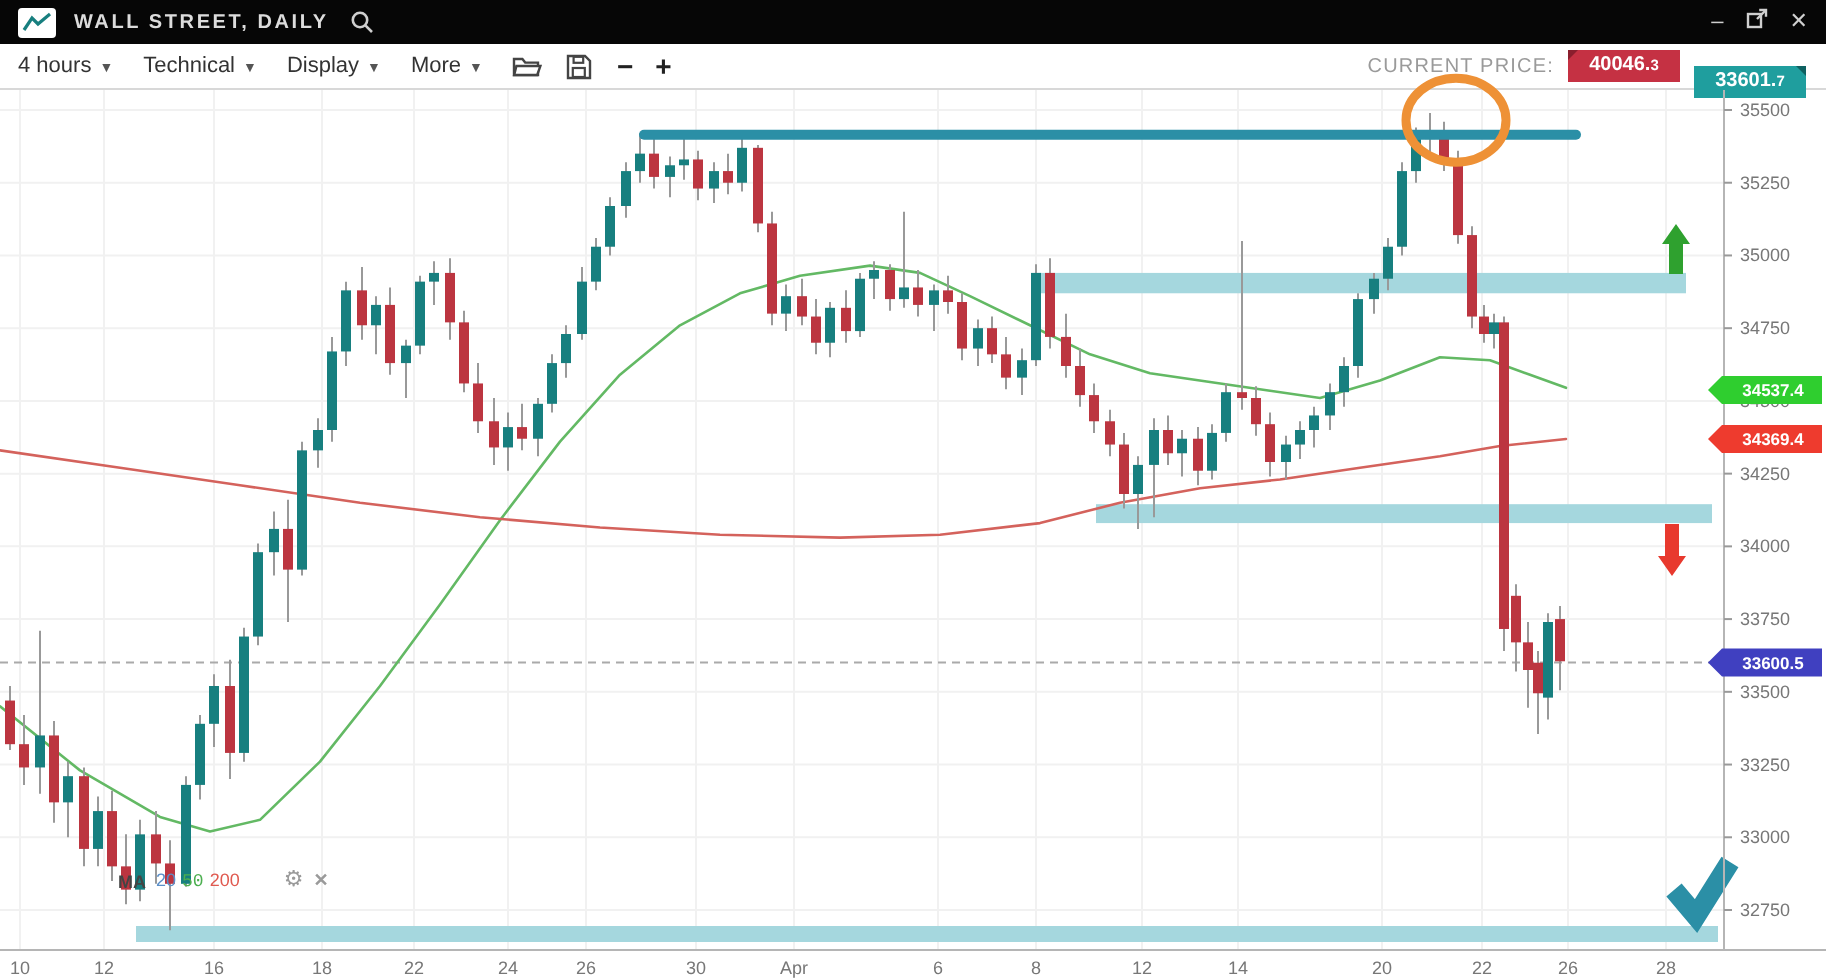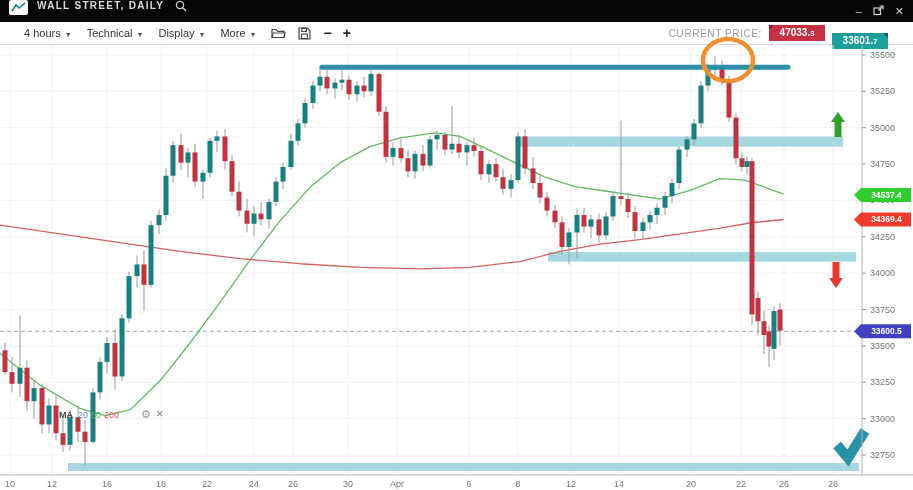--- a/index.html
+++ b/index.html
@@ -1,47 +1,47 @@
 <!DOCTYPE html>
 <html><head>
 <meta charset="utf-8">
 <style>
   html,body{margin:0;padding:0;}
   body{width:913px;height:490px;overflow:hidden;background:#fff;
        font-family:"Liberation Sans",sans-serif;-webkit-font-smoothing:antialiased;}
   
-  .titlebar{height:22px;background:#060606;display:flex;padding:0 9px;}
+  .titlebar{height:22px;background:#060606;display:flex;align-items:center;padding:0 9px;}
   .logo{width:19px;height:15px;background:#fff;border-radius:2px;margin-right:9px;
         display:flex;align-items:center;justify-content:center;flex:none;}
   .tb-title{font-size:10px;letter-spacing:1.3px;color:#dcdcdc;font-weight:bold;}
   .search-ic{margin-left:11px;display:flex;}
   .win-controls{margin-left:auto;display:flex;gap:11px;align-items:center;color:#cfcfcf;}
   .win-glyph{font-size:11px;line-height:1;cursor:pointer;}
   
   .toolbar{height:22px;background:#fff;border-bottom:1px solid #d8d8d8;
-           display:flex;align-items:center;padding:0 24px;font-size:11px;color:#333;justify-content:space-between;}
+           display:flex;align-items:center;padding:0 9px;font-size:11px;color:#333;justify-content:space-between;}
   .tb-item{margin-right:15px;display:flex;align-items:center;gap:4px;cursor:pointer;white-space:nowrap;}
   .caret{font-size:7px;color:#555;transform:translateY(1px);}
   .tb-icon{margin-right:12px;display:flex;cursor:pointer;}
   .zoom-btn{font-size:14px;font-weight:bold;margin-right:11px;cursor:pointer;color:#222;}
   .cp{margin-left:auto;display:flex;align-items:center;gap:7px;}
   .cp-label{font-size:10px;color:#9a9a9a;letter-spacing:.6px;}
   .badge{position:relative;color:#fff;font-size:10px;font-weight:bold;
          padding:2px 7px 3px;min-width:42px;text-align:center;line-height:1.1;}
   .badge .frac{font-size:7.5px;}
   .badge.sell{background:#c53143;}
   .badge.buy{background:#1f9e9e;margin-right:1px;margin-top:16px;}
   .badge.sell::before{content:"";position:absolute;left:0;top:0;
       border-top:5px solid #8a1e2d;border-right:5px solid transparent;}
   .badge.buy::before{content:"";position:absolute;right:0;top:0;
       border-top:5px solid #0e6161;border-left:5px solid transparent;}
   
   .chart{position:relative;width:733px;height:446px;}
   .chart svg{display:block;overflow:visible;}
-  .legend{position:absolute;left:12px;top:364px;font-size:9px;color:#555;
+  .legend{position:absolute;left:12px;top:390px;font-size:9px;color:#555;
           display:flex;gap:5px;align-items:center;padding-left:47px;}
   .legend b{color:#444;}
   .lg-gear{color:#9a9a9a;font-size:11px;cursor:pointer;line-height:1;}
   .lg-x{color:#9a9a9a;font-size:9px;font-weight:bold;cursor:pointer;line-height:1;}
 </style>
 </head>
 <body>
 
 <div class="titlebar">
   <div class="logo">
@@ -96,21 +96,21 @@
     <svg width="13" height="13" viewBox="0 0 13 13">
       <path d="M1,1 h8.5 l2.5,2.5 v8.5 h-11 Z" fill="none" stroke="#444" stroke-width="1.2"></path>
       <rect x="3.4" y="7" width="6" height="4.5" fill="none" stroke="#444" stroke-width="1.1"></rect>
       <rect x="3.8" y="1.4" width="4.8" height="3" fill="none" stroke="#444" stroke-width="1.1"></rect>
     </svg>
   </span>
   <span class="zoom-btn">−</span>
   <span class="zoom-btn">+</span>
   <span class="cp">
     <span class="cp-label">CURRENT PRICE:</span>
-    <span class="badge sell" id="sellBadge"><span>47033.</span><span class="frac">3</span></span>
+    <span class="badge sell" id="sellBadge"><span>40046.</span><span class="frac">3</span></span>
     <span class="badge buy" id="buyBadge"><span>33601.</span><span class="frac">7</span></span>
   </span>
 </div>
 
 <div class="chart">
   <svg id="chartSvg" width="913" height="446">
       <g>
         <line x1="0" y1="10" x2="862" y2="10" stroke="#f1f1f1" stroke-width="1"></line>
         <line x1="0" y1="46.36363636363637" x2="862" y2="46.36363636363637" stroke="#f1f1f1" stroke-width="1"></line>
         <line x1="0" y1="82.72727272727273" x2="862" y2="82.72727272727273" stroke="#f1f1f1" stroke-width="1"></line>
@@ -429,17 +429,17 @@
         <path d="M854,174.45090909090888 L861,167.45090909090888 H911 V181.45090909090888 H861 Z" fill="#ee3b2e"></path>
         <text x="886.5" y="177.45090909090888" font-size="8.5" fill="#fff" text-anchor="middle" font-weight="bold">34369.4</text>
       </g>
       <g>
         <path d="M854,286.29090909090905 L861,279.29090909090905 H911 V293.29090909090905 H861 Z" fill="#4040c0"></path>
         <text x="886.5" y="289.29090909090905" font-size="8.5" fill="#fff" text-anchor="middle" font-weight="bold">33600.5</text>
       </g>
     </svg>
   <div class="legend">
     <b>MA</b>
-    <span id="maPeriods"><span style="color: rgb(91, 143, 201); margin-right: 3px;">20</span><span style="color: rgb(76, 175, 80); margin-right: 3px;">50</span><span style="color: rgb(224, 90, 80); margin-right: 17px;">200</span></span>
+    <span id="maPeriods"><span style="color: rgb(91, 143, 201); margin-right: 3px;">20</span><span style="color: rgb(76, 175, 80); margin-right: 3px; font-family: Liberation Mono, monospace;">50</span><span style="color: rgb(224, 90, 80); margin-right: 17px;">200</span></span>
     <span class="lg-gear">⚙</span>
     <span class="lg-x">✕</span>
   </div>
 </div>
 
 </body></html>

